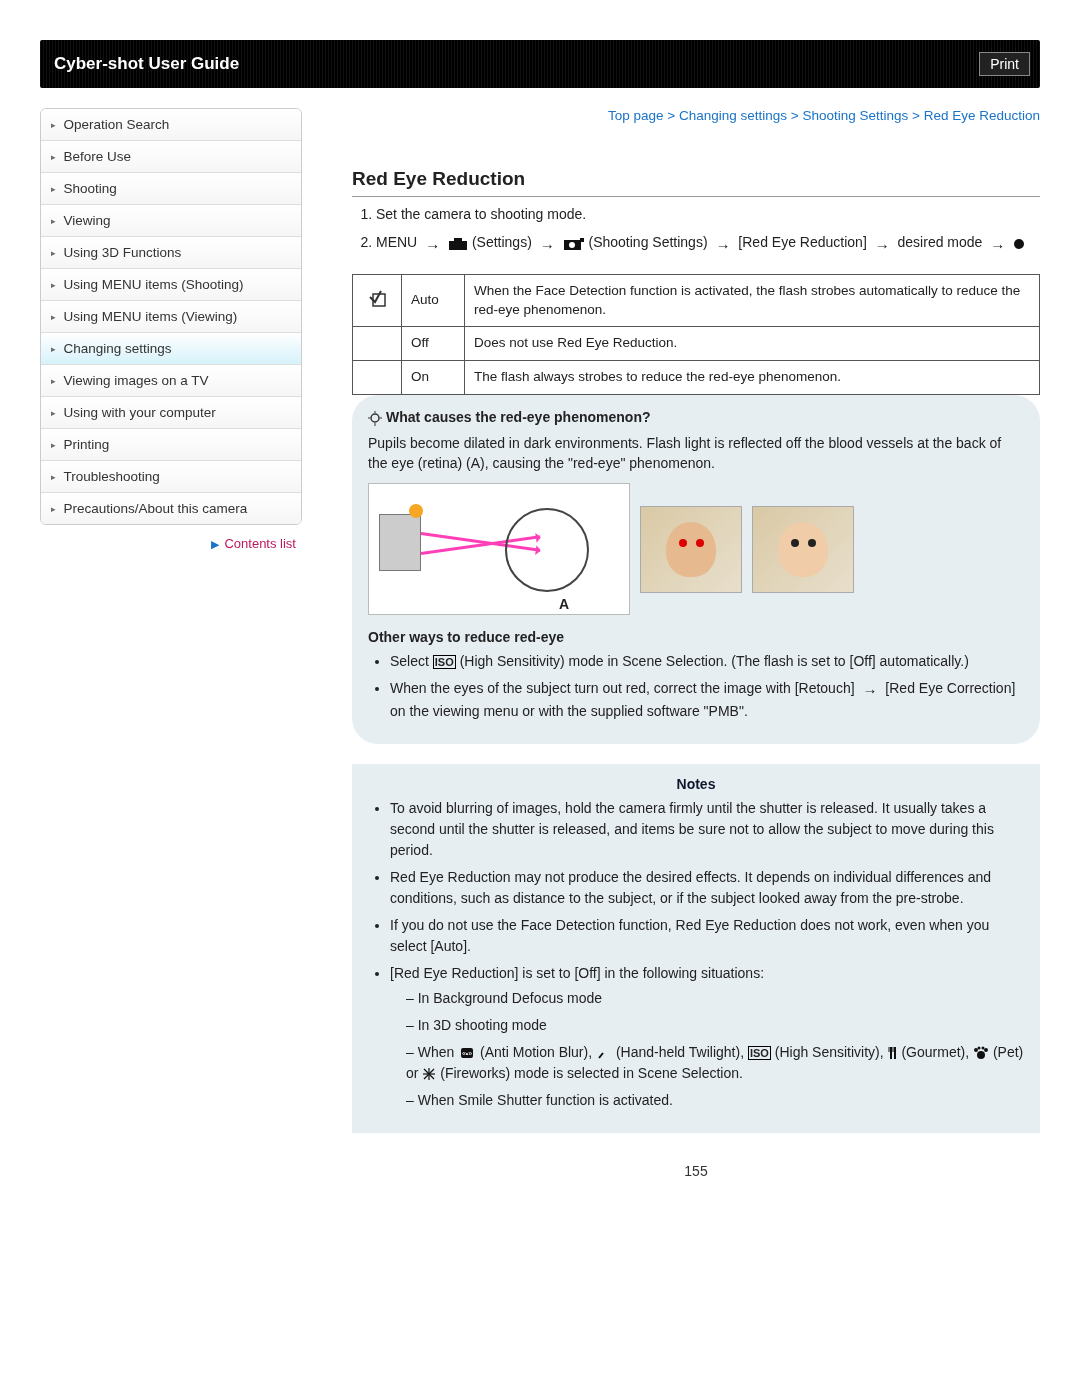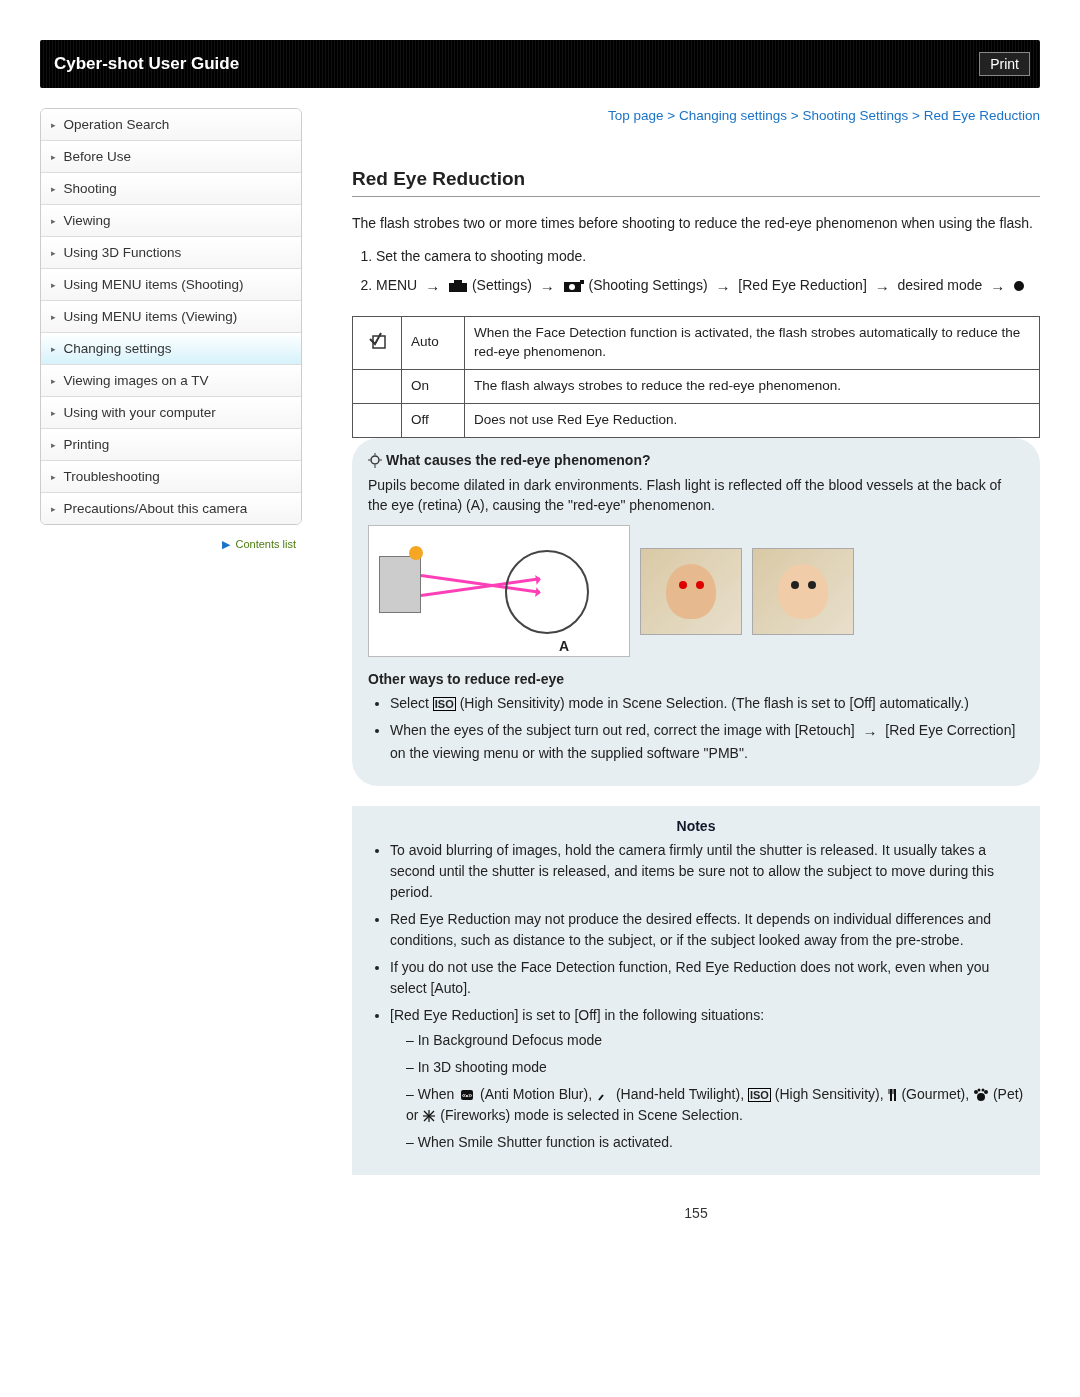--- a/index.html
+++ b/index.html
@@ -67,22 +67,22 @@
   .nav-arrow {
     color: #666;
     font-size: 9px;
     margin-right: 8px;
   }
   .contents-link {
     text-align: right;
     padding: 10px 6px 0 0;
   }
   .contents-link a {
-    color: #4d7c0f;
-    font-size: 11px;
+    color: #be185d;
+    font-size: 13px;
     text-decoration: none;
     text-align: right;
   }
   .contents-link .arrow { color: #1a73c7; margin-right: 5px; font-size: 11px; }
   .main {
     flex: 1;
     padding-left: 50px;
   }
   .breadcrumb {
     color: #1a73c7;
@@ -233,21 +233,20 @@
       </div>
     </div>
 
     <div class="main">
       <div class="breadcrumb">
         <span>Top page</span><span> &gt; </span><span>Changing settings</span><span> &gt; </span><span>Shooting Settings</span><span> &gt; </span><span>Red Eye Reduction</span>
       </div>
 
       <h1 class="page-title">Red Eye Reduction</h1>
 
-      <p class="intro">The flash strobes two or more times before shooting to reduce the red-eye phenomenon when using the flash.</p>
 
       <ol class="steps">
         <li>Set the camera to shooting mode.</li>
         <li>
           <span>MENU</span>
           <span class="inline-arrow">→</span>
           <span class="icon-box">
               <svg width="20" height="14">
                 <rect x="1" y="4" width="18" height="9" fill="#111"></rect>
                 <rect x="6" y="1" width="8" height="4" fill="#111"></rect>
@@ -283,27 +282,27 @@
             <svg width="18" height="18">
                   <rect x="5" y="5" width="12" height="12" fill="none" stroke="#333" stroke-width="1.5"></rect>
                   <path d="M2 8 L7 13 L13 2" fill="none" stroke="#333" stroke-width="2"></path>
                 </svg>
           </td>
           <td style="width:44px;">Auto</td>
           <td>When the Face Detection function is activated, the flash strobes automatically to reduce the red-eye phenomenon.</td>
         </tr>
         <tr>
           <td></td>
-          <td>On</td>
-          <td>The flash always strobes to reduce the red-eye phenomenon.</td>
+          <td>Off</td>
+          <td>Does not use Red Eye Reduction.</td>
         </tr>
         <tr>
           <td></td>
-          <td>Off</td>
-          <td>Does not use Red Eye Reduction.</td>
+          <td>On</td>
+          <td>The flash always strobes to reduce the red-eye phenomenon.</td>
         </tr>
       </tbody>
         </table>
 
       <div class="info-box">
         <div class="sub-heading">
           <span class="icon-box" style="margin-right:4px;">
             <svg width="14" height="16">
                 <circle cx="7" cy="7" r="4" fill="none" stroke="#333" stroke-width="1.5"></circle>
                 <line x1="7" y1="0" x2="7" y2="2" stroke="#333"></line>

